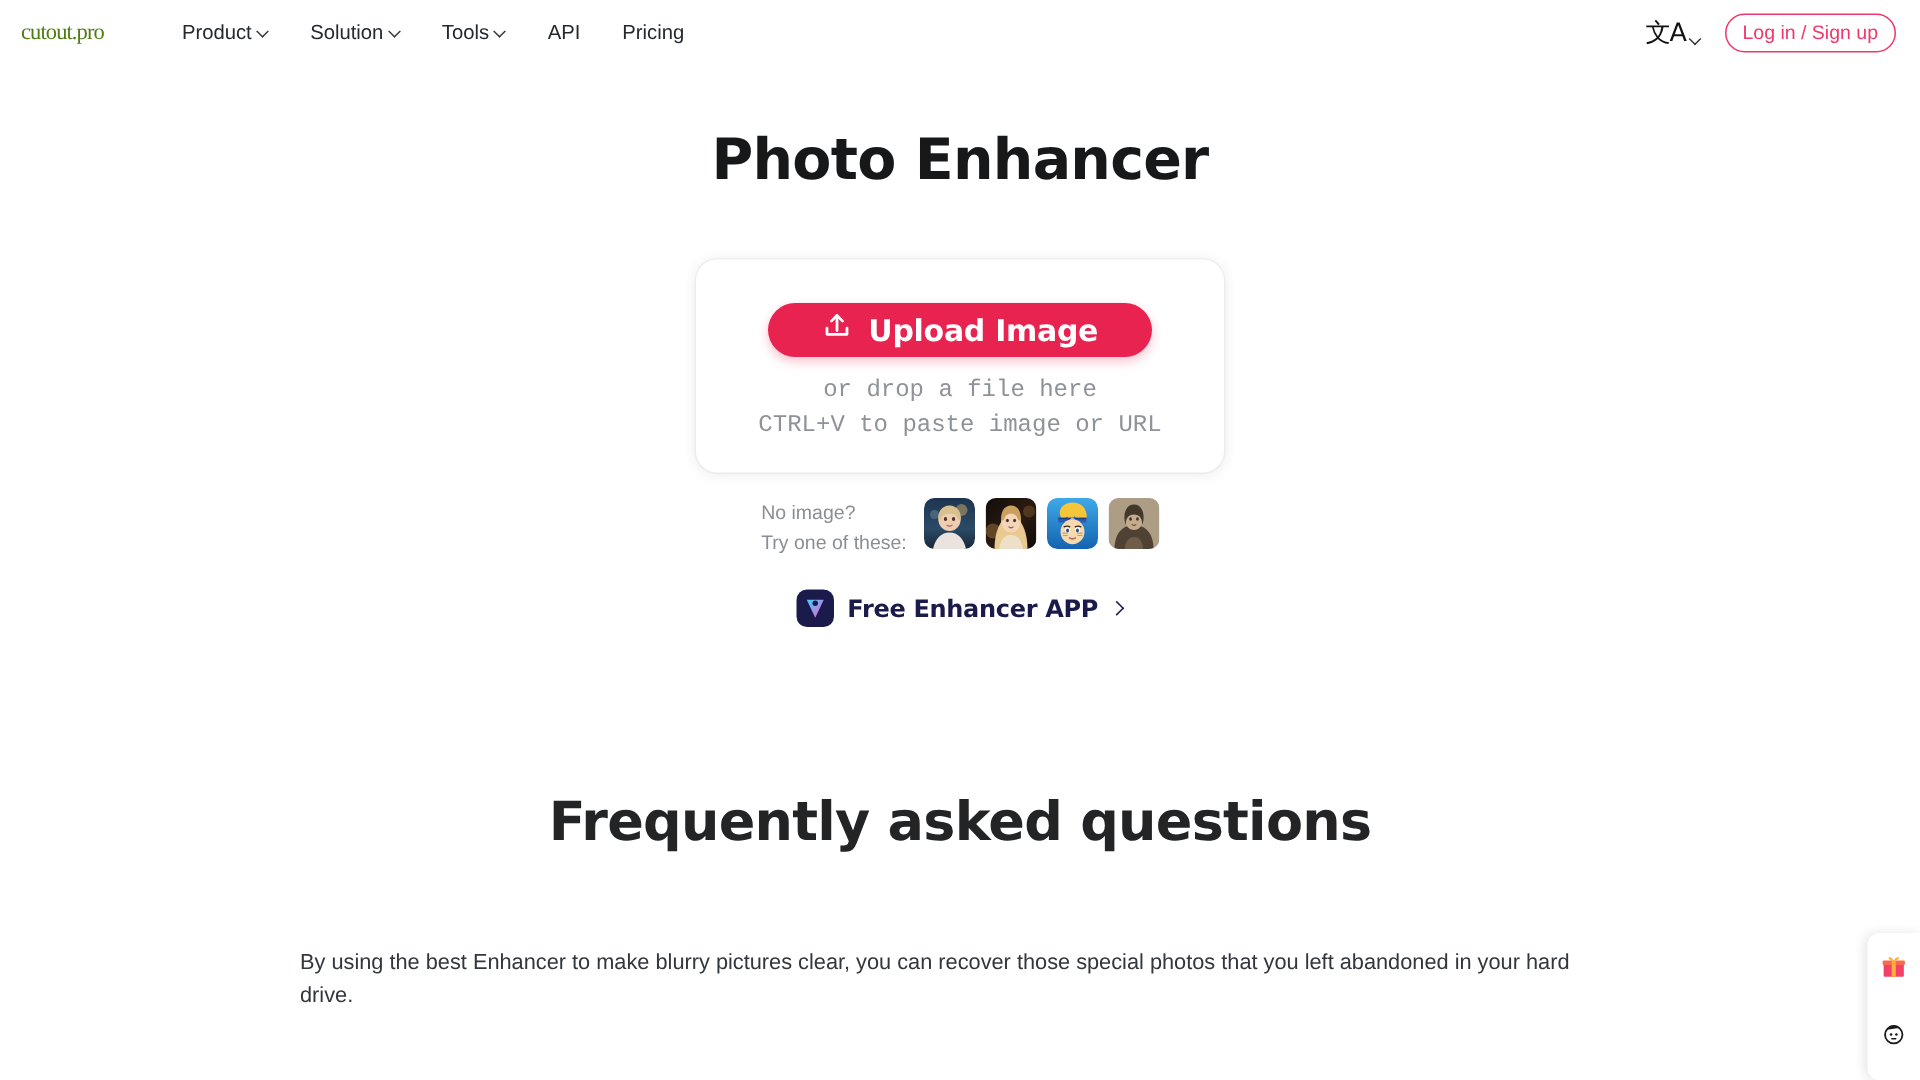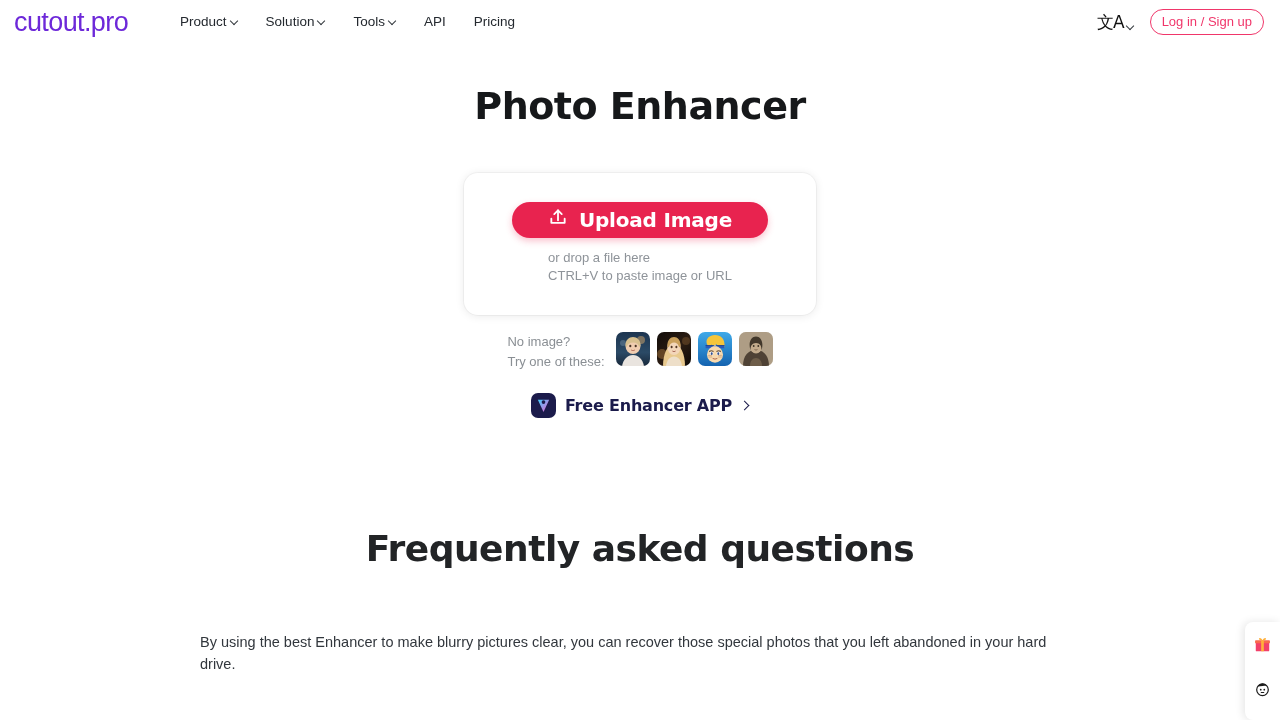--- a/index.html
+++ b/index.html
@@ -23,25 +23,25 @@
   .header {
     height: 44px;
     display: flex;
     align-items: center;
     padding: 0 16px 0 14px;
     position: relative;
     background: #fff;
   }
 
   .logo {
-    font-family: Liberation Sans, sans-serif;
-    font-size: 27px;
+    font-family: Liberation Serif, serif;
+    font-size: 15px;
     font-weight: 400;
     letter-spacing: -0.6px;
-    color: #6d28d9;
+    color: #4d7c0f;
     line-height: 1;
     margin-right: 52px;
     user-select: none;
     white-space: nowrap;
   }
 
   .nav {
     display: flex;
     align-items: flex-start;
     gap: 28px;
@@ -156,24 +156,25 @@
     justify-content: center;
     gap: 11px;
     cursor: pointer;
     box-shadow: 0 3px 7px rgba(232,35,79,0.28);
   }
 
   .upload-icon { display: block; }
 
   .drop-hint {
     margin-top: 11px;
-    font-size: 13px;
+    font-size: 16px;
     color: #8e9399;
     line-height: 1.45;
-    text-align: left;
+    text-align: center;
+    font-family: Liberation Mono, monospace;
   }
 
   
   .samples {
     margin: 17px auto 0;
     display: flex;
     align-items: flex-start;
     justify-content: center;
     gap: 11px;
   }

